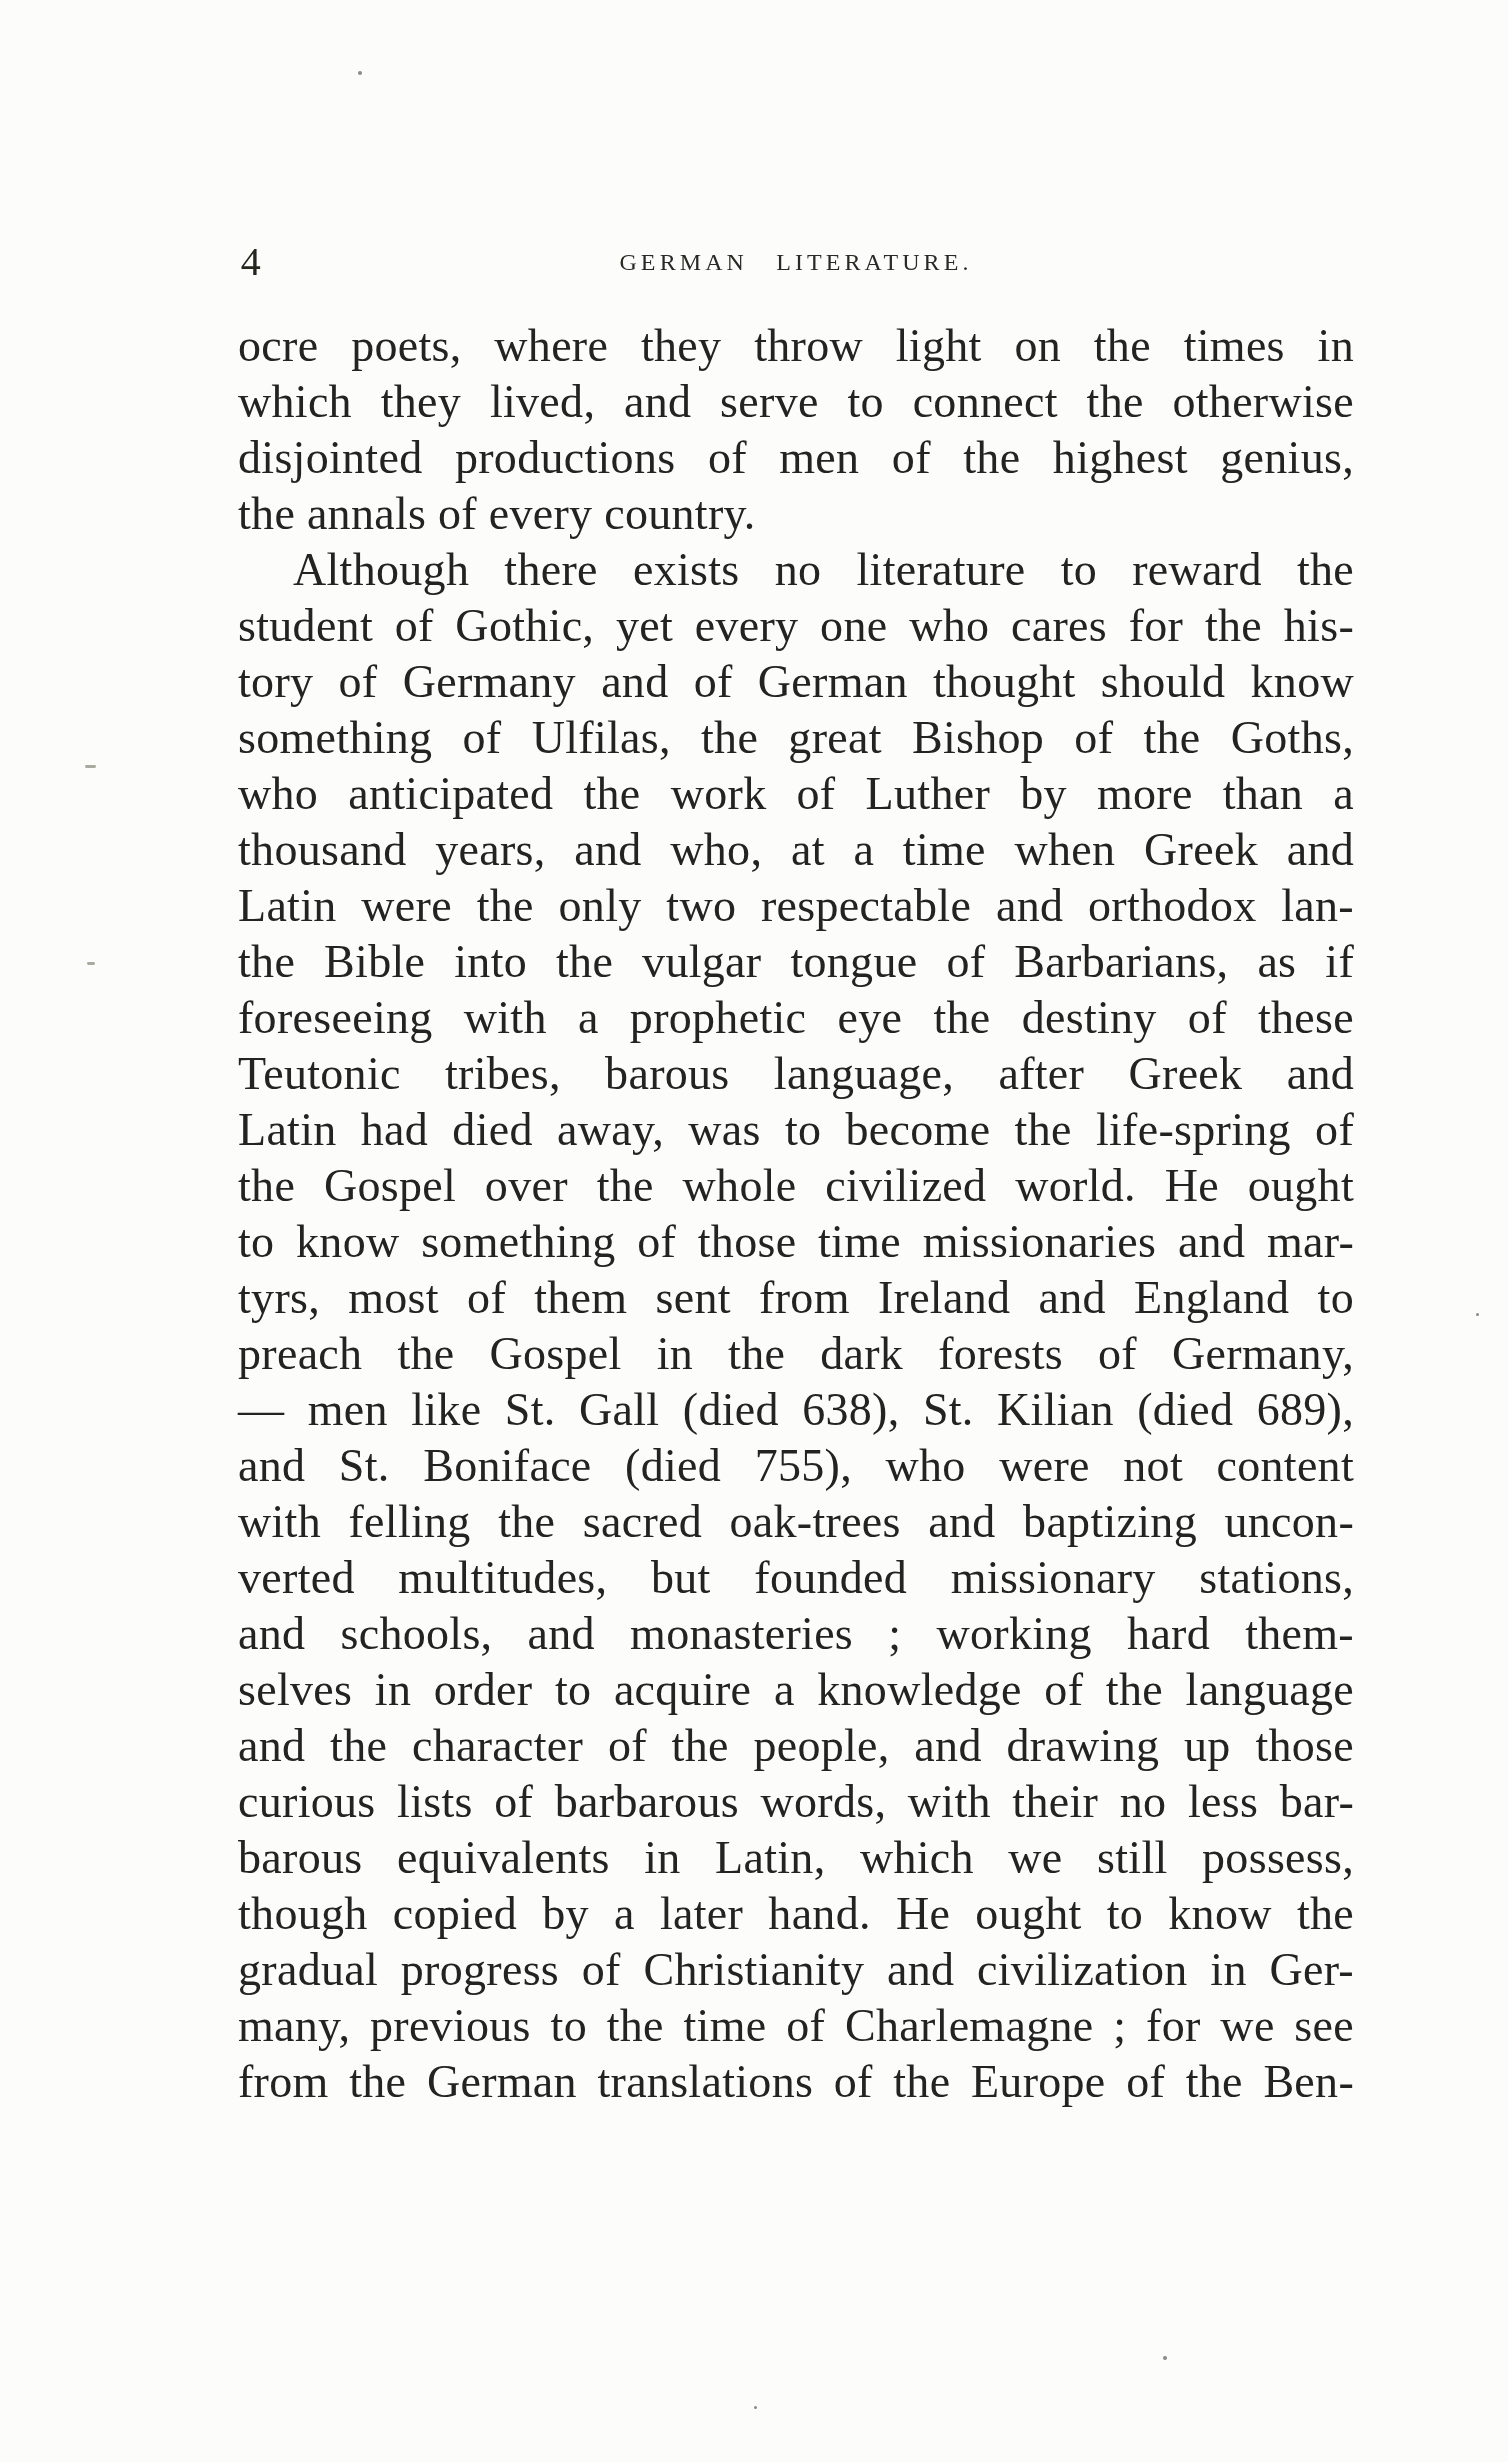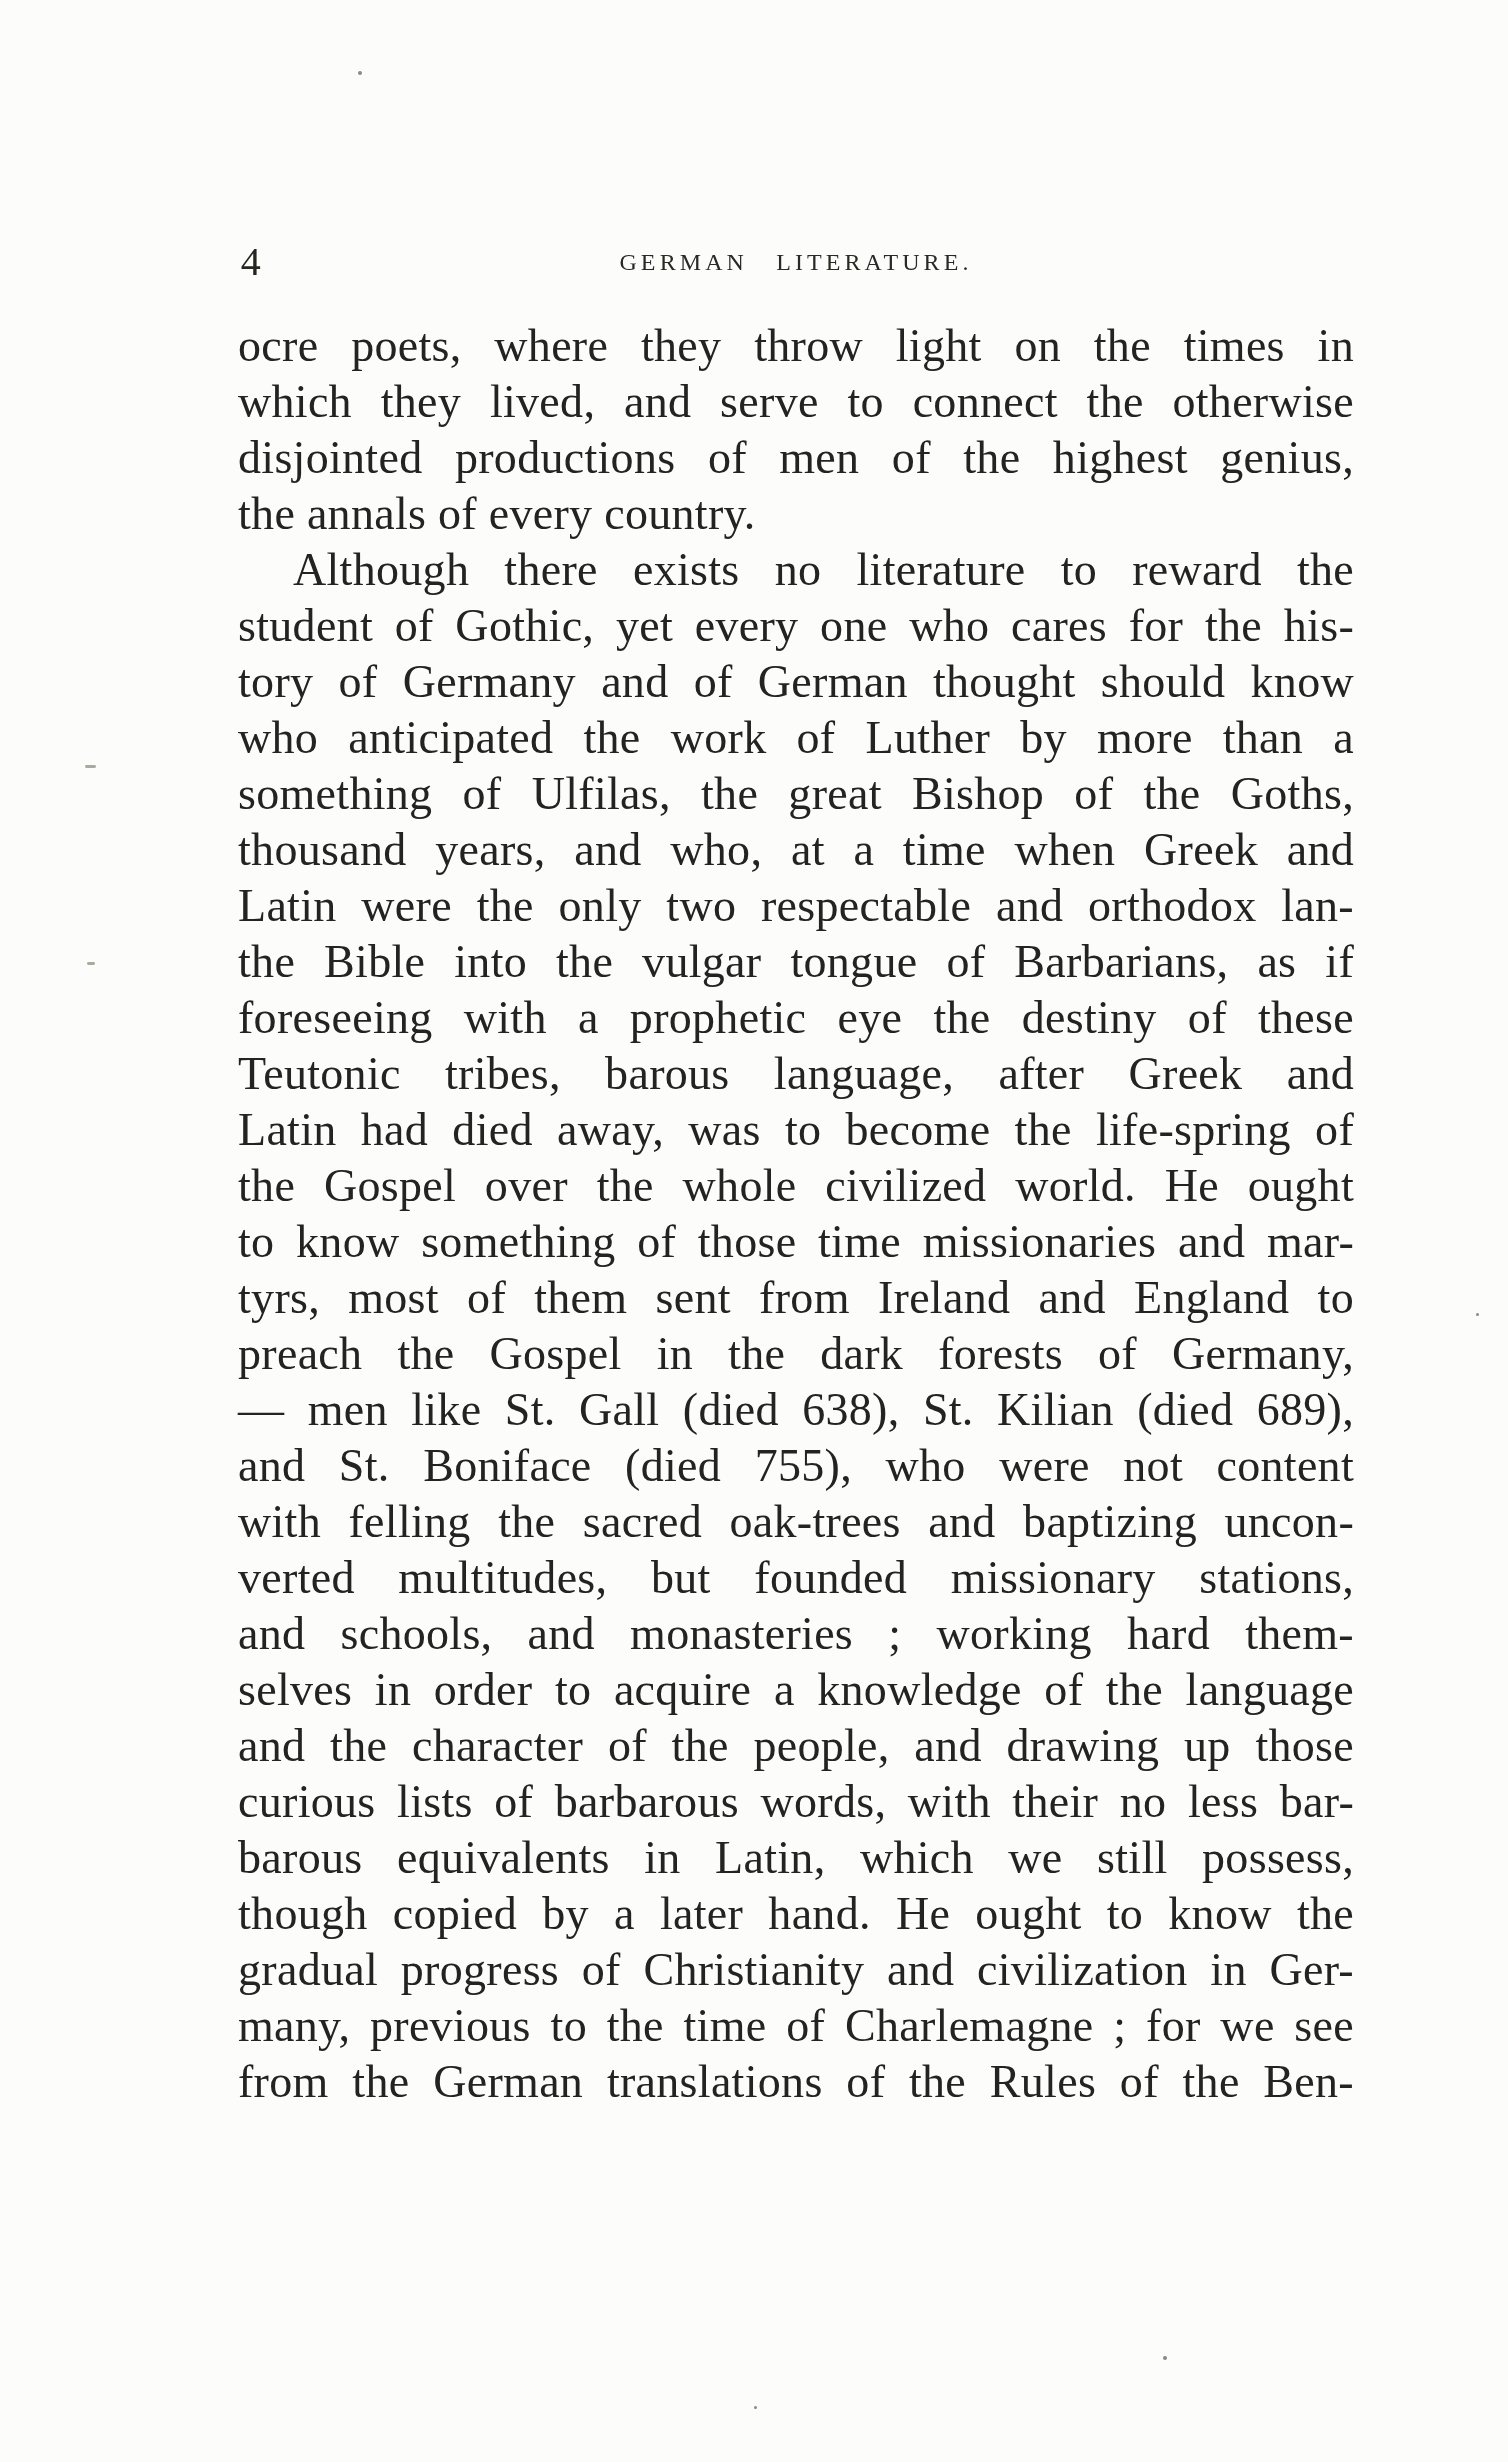--- a/index.html
+++ b/index.html
@@ -83,22 +83,22 @@
   </div>
 
   <div class="text-block">
       <div class="line">ocre poets, where they throw light on the times in</div>
       <div class="line">which they lived, and serve to connect the otherwise</div>
       <div class="line">disjointed productions of men of the highest genius,</div>
       <div class="line no-justify">the annals of every country.</div>
       <div class="line indent">Although there exists no literature to reward the</div>
       <div class="line">student of Gothic, yet every one who cares for the his-</div>
       <div class="line">tory of Germany and of German thought should know</div>
+      <div class="line">something of Ulfilas, the great Bishop of the Goths,</div>
       <div class="line">who anticipated the work of Luther by more than a</div>
-      <div class="line">something of Ulfilas, the great Bishop of the Goths,</div>
       <div class="line">thousand years, and who, at a time when Greek and</div>
       <div class="line">Latin were the only two respectable and orthodox lan-</div>
       <div class="line">the Bible into the vulgar tongue of Barbarians, as if</div>
       <div class="line">foreseeing with a prophetic eye the destiny of these</div>
       <div class="line">Teutonic tribes, barous language, after Greek and</div>
       <div class="line">Latin had died away, was to become the life-spring of</div>
       <div class="line">the Gospel over the whole civilized world. He ought</div>
       <div class="line">to know something of those time missionaries and mar-</div>
       <div class="line">tyrs, most of them sent from Ireland and England to</div>
       <div class="line">preach the Gospel in the dark forests of Germany,</div>
@@ -107,21 +107,21 @@
       <div class="line">with felling the sacred oak-trees and baptizing uncon-</div>
       <div class="line">verted multitudes, but founded missionary stations,</div>
       <div class="line">and schools, and monasteries ; working hard them-</div>
       <div class="line">selves in order to acquire a knowledge of the language</div>
       <div class="line">and the character of the people, and drawing up those</div>
       <div class="line">curious lists of barbarous words, with their no less bar-</div>
       <div class="line">barous equivalents in Latin, which we still possess,</div>
       <div class="line">though copied by a later hand. He ought to know the</div>
       <div class="line">gradual progress of Christianity and civilization in Ger-</div>
       <div class="line">many, previous to the time of Charlemagne ; for we see</div>
-      <div class="line">from the German translations of the Rules of the Ben-</div>
+      <div class="line">from the German translations of the Europe of the Ben-</div>
     </div>
 
   <div class="speck" style="left:358px; top:71px; width:4.1px; height:4.1px;"></div>
   <div class="dash-mark" style="left:85px; top:765px; width:11px; height:3.4px;"></div>
   <div class="dash-mark" style="left:87px; top:962px; width:8.3px; height:3.4px;"></div>
   <div class="speck" style="left:1476px; top:1313px; width:3.4px; height:3.4px;"></div>
   <div class="speck" style="left:1163px; top:2356px; width:4.1px; height:4.1px;"></div>
   <div class="speck" style="left:754px; top:2406px; width:3.4px; height:3.4px;"></div>
 
 </div>

